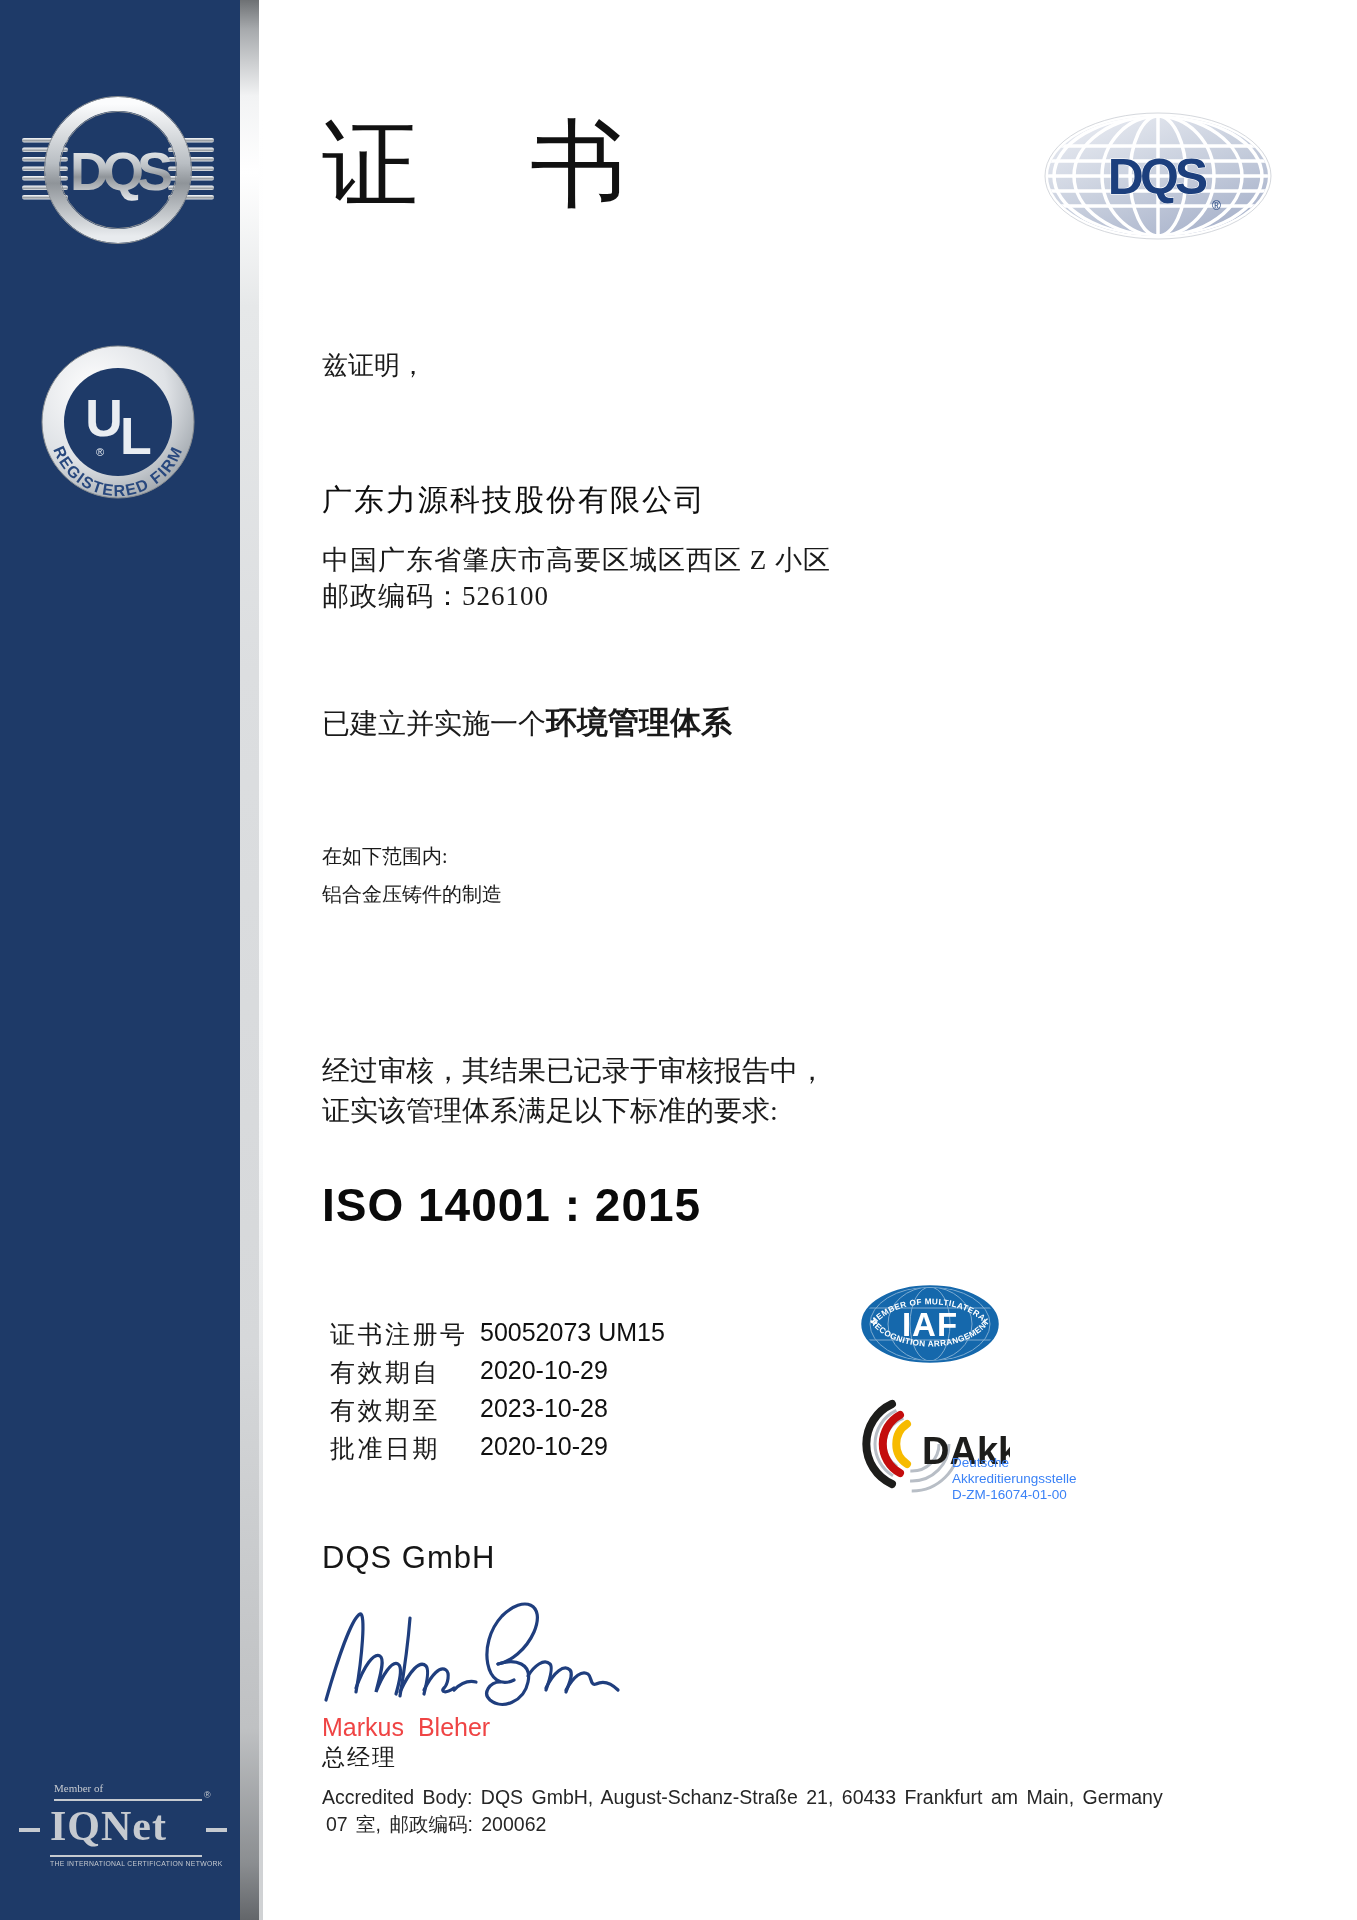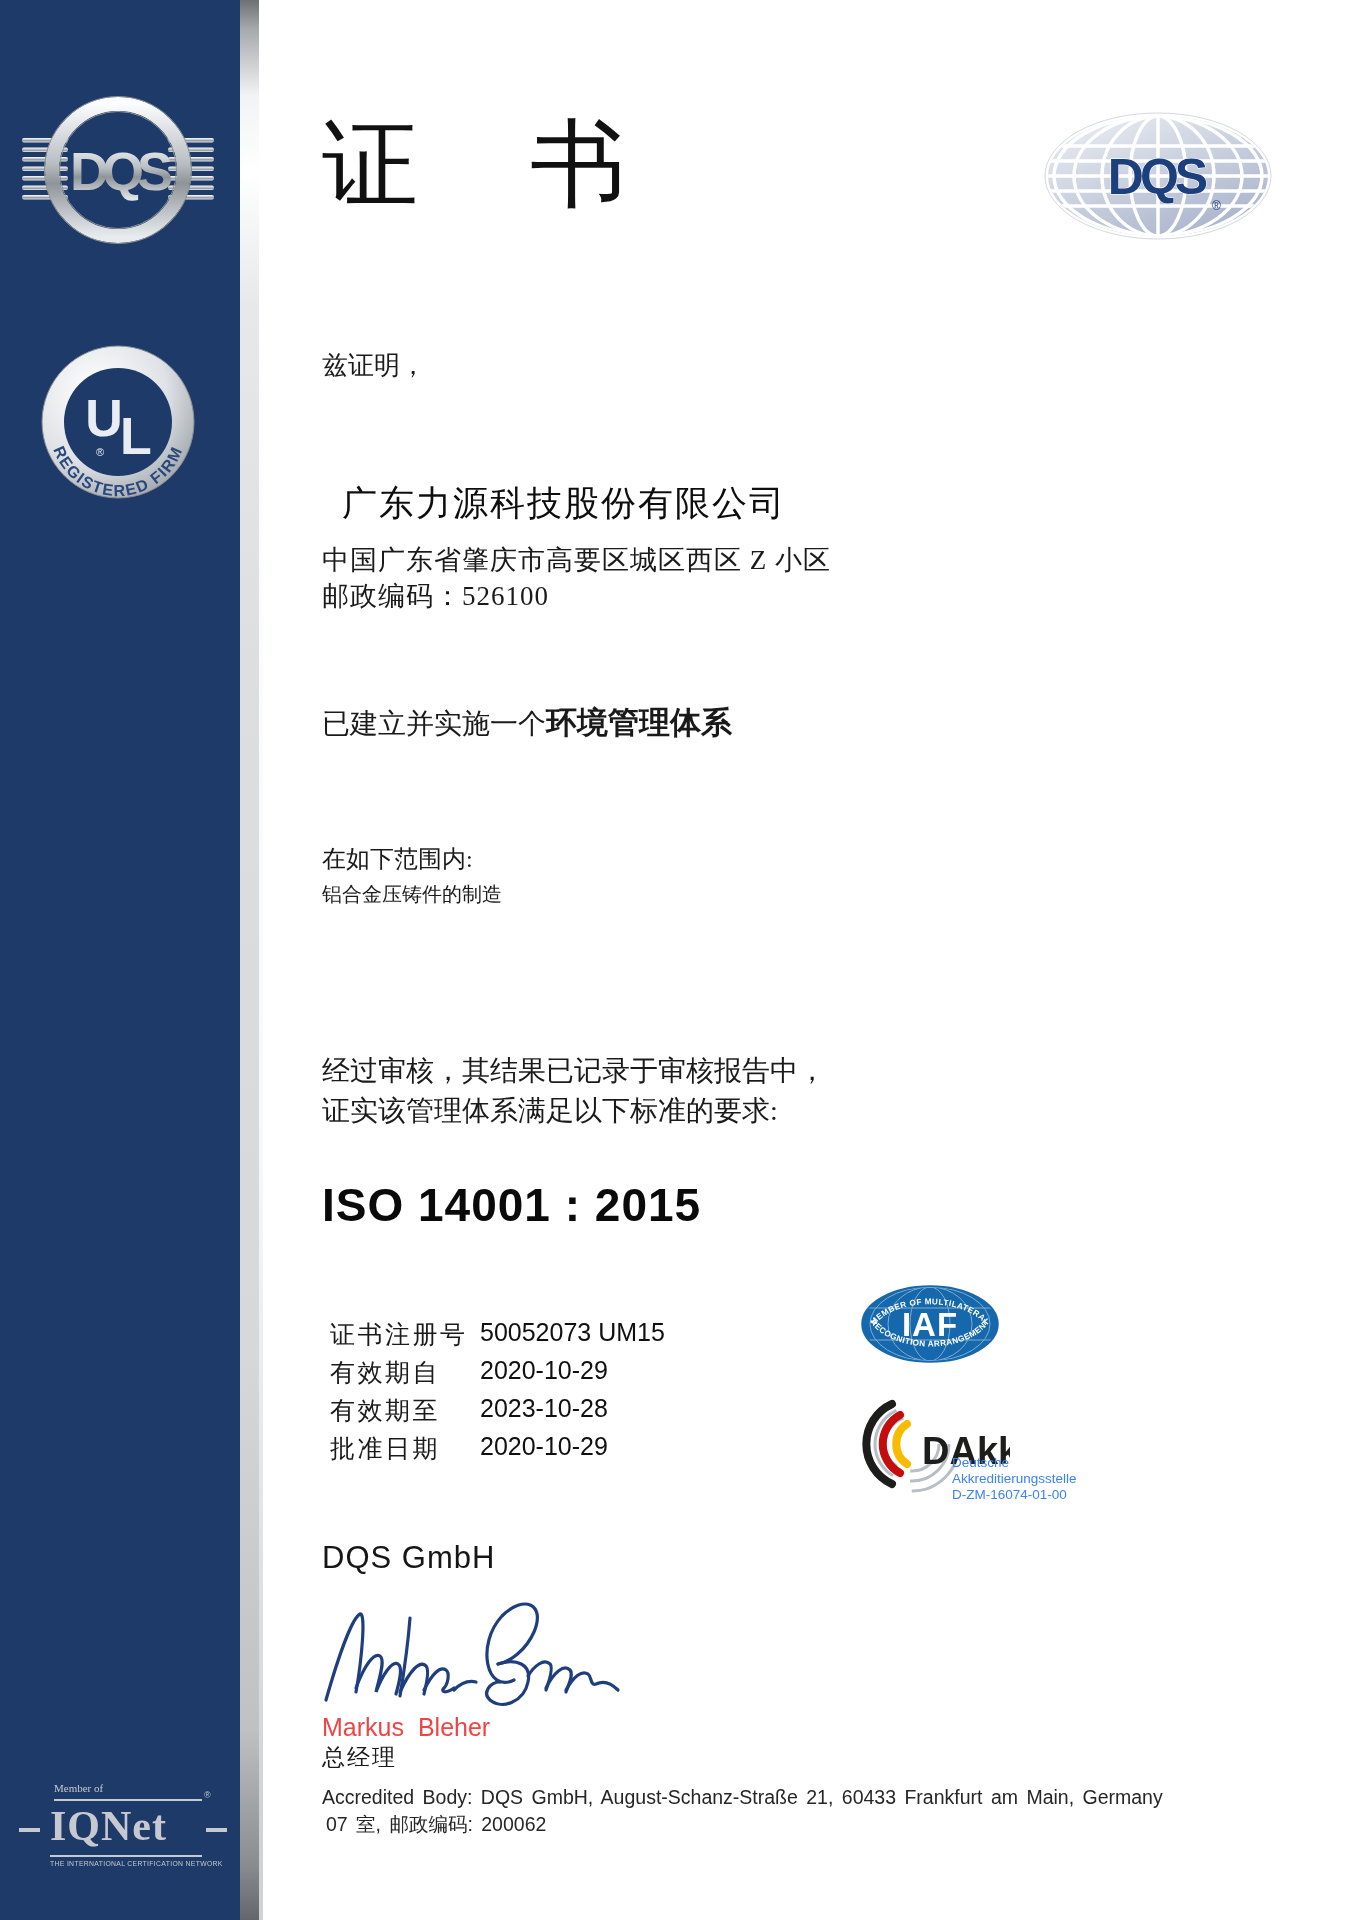--- a/index.html
+++ b/index.html
@@ -28,26 +28,26 @@
     font-family:"Liberation Serif","DejaVu Serif",serif;letter-spacing:1px;}
   .iq-dash{position:absolute;top:50px;width:21px;height:4px;background:#c6cad0;}
   .iq-dash.left{left:5px;} .iq-dash.right{left:192px;}
   .iq-bottomline{position:absolute;left:36px;top:77px;width:152px;height:2px;background:#c6cad0;}
   .iq-tagline{position:absolute;left:36px;top:82px;font-size:6.8px;letter-spacing:.35px;white-space:nowrap;}
 
   
   .doc-title{position:absolute;left:322px;top:112px;display:flex;gap:112px;
     font-size:96px;line-height:1.1;color:#111;}
   .intro{position:absolute;left:322px;top:348px;font-size:26px;}
-  .company{position:absolute;left:322px;top:480px;font-size:35px;letter-spacing:2px;color:#0d0d0d;margin-left:20px;}
+  .company{position:absolute;left:322px;top:480px;font-size:30px;letter-spacing:2px;color:#0d0d0d;}
   .addr1{position:absolute;left:322px;top:542px;font-size:27px;letter-spacing:1px;}
   .addr2{position:absolute;left:322px;top:578px;font-size:27px;letter-spacing:1px;}
   .system{position:absolute;left:322px;top:702px;font-size:28px;}
   .system b{font-size:31px;font-weight:bold;text-align:center;}
-  .scope-label{position:absolute;left:322px;top:843px;font-size:24px;}
+  .scope-label{position:absolute;left:322px;top:843px;font-size:20px;}
   .scope{position:absolute;left:322px;top:881px;font-size:20px;}
   .audit1{position:absolute;left:322px;top:1052px;font-size:28px;}
   .audit2{position:absolute;left:322px;top:1092px;font-size:28px;}
   .standard{position:absolute;left:322px;top:1178px;font-size:46px;font-weight:bold;letter-spacing:1px;color:#0a0a0a;}
   .details{position:absolute;left:322px;top:1318px;}
   .detail-row{height:25px;margin-bottom:13px;font-size:25px;display:flex;margin-left:8px;}
   .detail-label{display:inline-block;width:150px;letter-spacing:2.5px;
     font-family:"Liberation Serif","DejaVu Serif",serif;}
   .detail-value{font-family:"Liberation Sans","DejaVu Sans",sans-serif;color:#101010;}
   .dqs-gmbh{position:absolute;left:322px;top:1540px;font-size:31px;font-weight:normal;letter-spacing:1px;color:#161616;}

